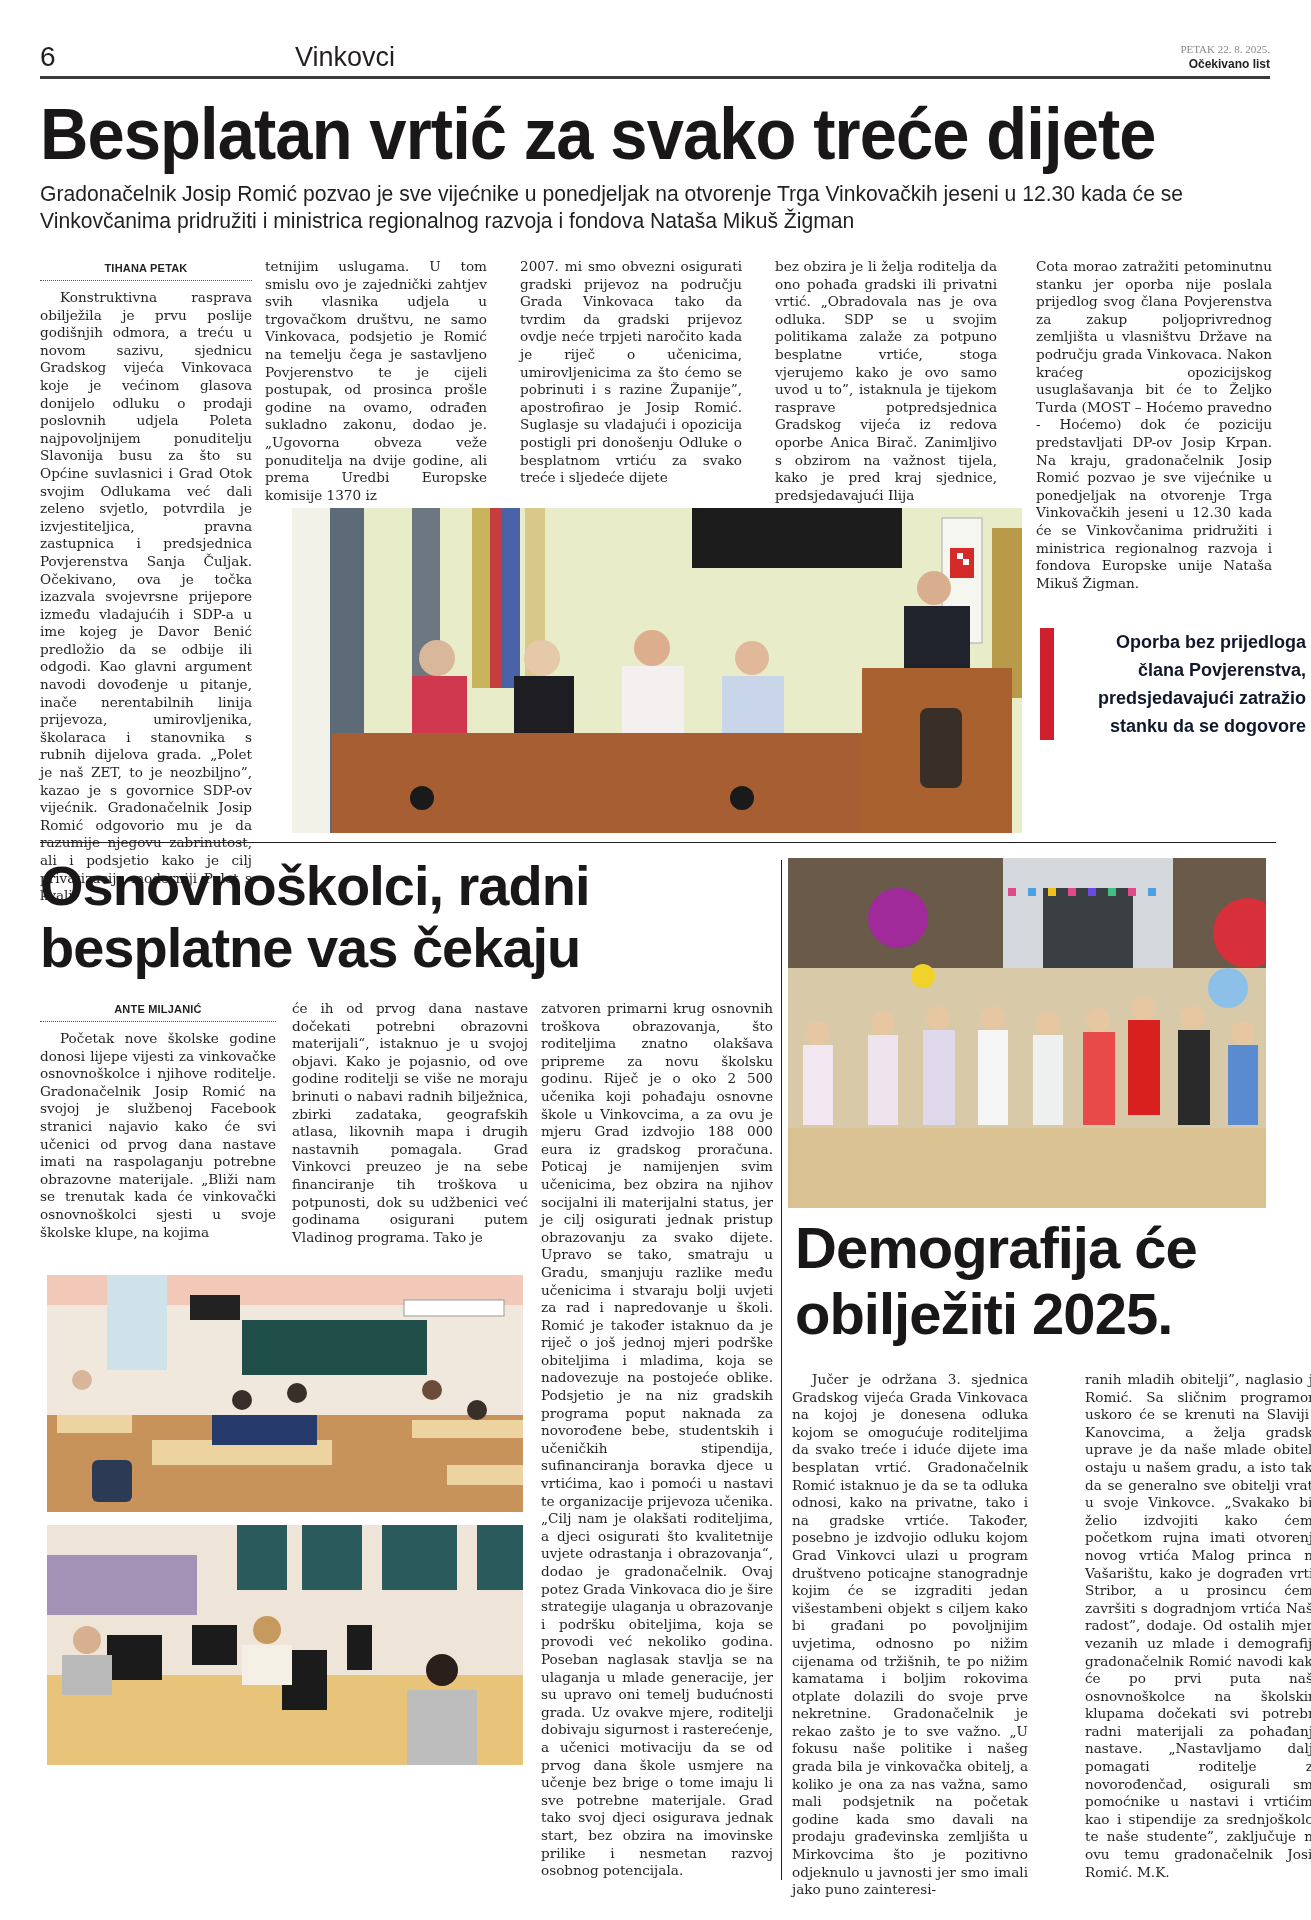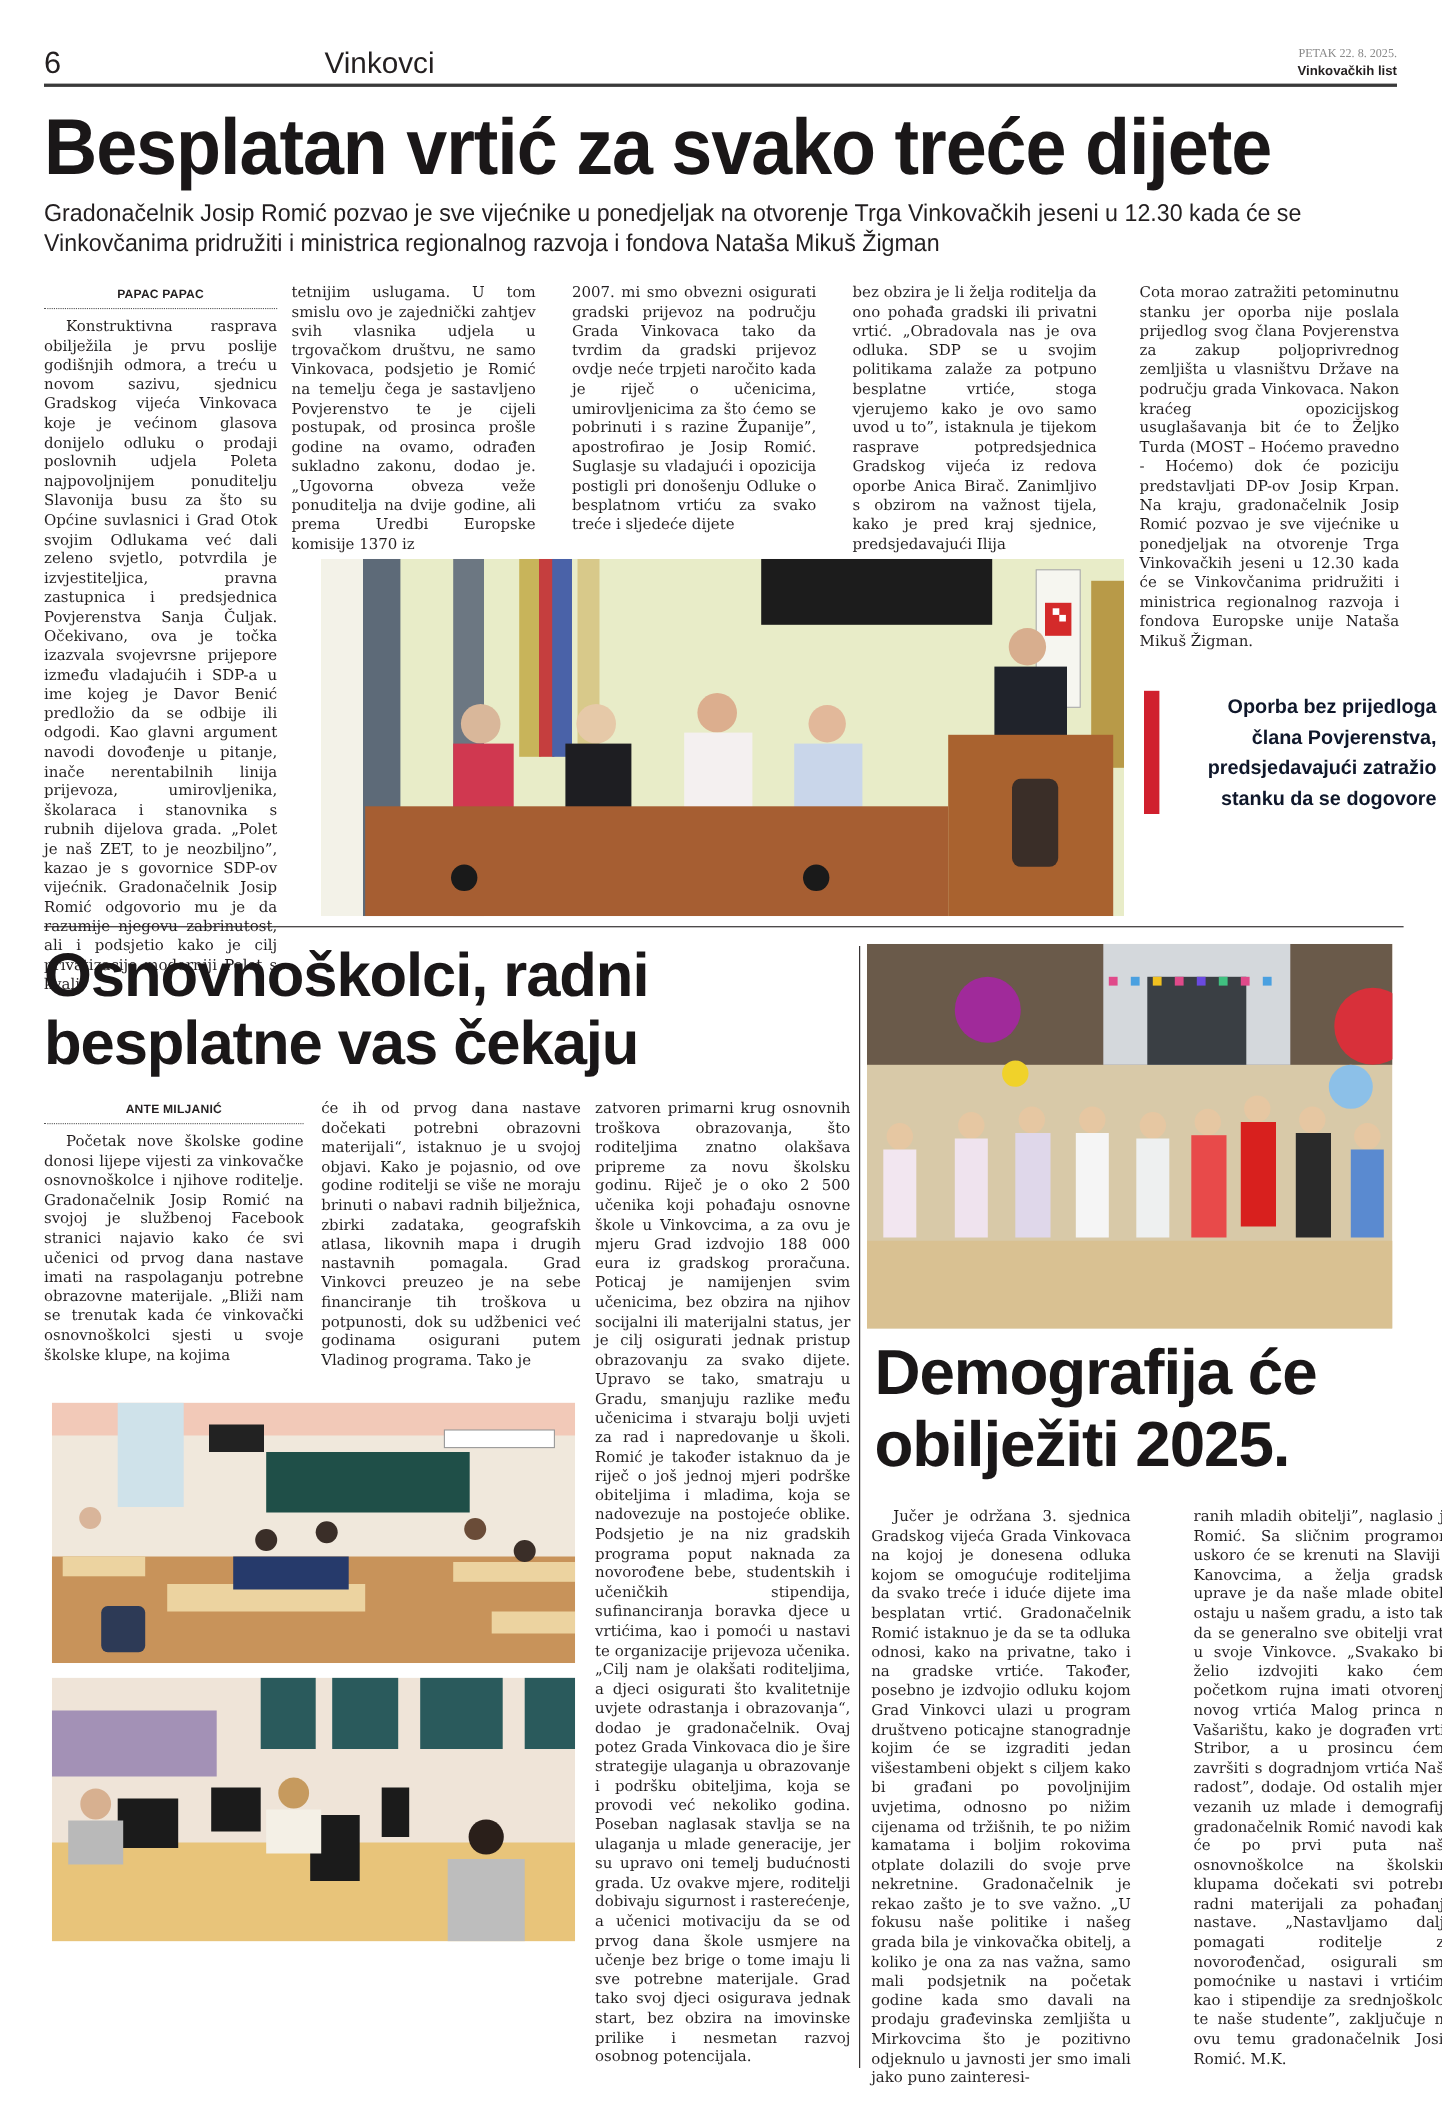--- a/index.html
+++ b/index.html
@@ -24,28 +24,28 @@
   .h2{left:40px;top:855px;width:740px;font-size:56px;line-height:62px;}
   .h3{left:795px;top:1215px;width:490px;font-size:58px;line-height:66px;}
 </style>
 </head>
 <body>
 
 <div class="abs masthead">
   <div class="abs pagenum">6</div>
   <div class="abs section">Vinkovci</div>
   <div class="abs dateline">PETAK 22. 8. 2025.</div>
-  <div class="abs paper">Vinkovačkih list</div>
+  <div class="abs paper">Očekivano list</div>
 </div>
 
 <h1 class="abs h1 main-head" style="margin:0">Besplatan vrtić za svako treće dijete</h1>
 <div class="abs deck">Gradonačelnik Josip Romić pozvao je sve vijećnike u ponedjeljak na otvorenje Trga Vinkovačkih jeseni u 12.30 kada će se Vinkovčanima pridružiti i ministrica regionalnog razvoja i fondova Nataša Mikuš Žigman</div>
 
 <div class="abs" style="left:40px;top:262px;width:212px;">
-  <div class="byline">PAPAC PAPAC</div>
+  <div class="byline">TIHANA PETAK</div>
   <div class="col" style="margin-top:8px;">
       <p class="indent">Konstruktivna rasprava obilježila je prvu poslije godišnjih odmora, a treću u novom sazivu, sjednicu Gradskog vijeća Vinkovaca koje je većinom glasova donijelo odluku o prodaji poslovnih udjela Poleta najpovoljnijem ponuditelju Slavonija busu za što su Općine suvlasnici i Grad Otok svojim Odlukama već dali zeleno svjetlo, potvrdila je izvjestiteljica, pravna zastupnica i predsjednica Povjerenstva Sanja Čuljak. Očekivano, ova je točka izazvala svojevrsne prijepore između vladajućih i SDP-a u ime kojeg je Davor Benić predložio da se odbije ili odgodi. Kao glavni argument navodi dovođenje u pitanje, inače nerentabilnih linija prijevoza, umirovljenika, školaraca i stanovnika s rubnih dijelova grada. „Polet je naš ZET, to je neozbiljno”, kazao je s govornice SDP-ov vijećnik. Gradonačelnik Josip Romić odgovorio mu je da razumije njegovu zabrinutost, ali i podsjetio kako je cilj privatizacije moderniji Polet s kvali-</p>
     </div>
 </div>
 
 <div class="abs col" style="left:265px;top:258px;width:222px;">
   <p>tetnijim uslugama. U tom smislu ovo je zajednički zahtjev svih vlasnika udjela u trgovačkom društvu, ne samo Vinkovaca, podsjetio je Romić na temelju čega je sastavljeno Povjerenstvo te je cijeli postupak, od prosinca prošle godine na ovamo, odrađen sukladno zakonu, dodao je. „Ugovorna obveza veže ponuditelja na dvije godine, ali prema Uredbi Europske komisije 1370 iz</p>
 </div>
 <div class="abs col" style="left:520px;top:258px;width:222px;">
   <p>2007. mi smo obvezni osigurati gradski prijevoz na području Grada Vinkovaca tako da tvrdim da gradski prijevoz ovdje neće trpjeti naročito kada je riječ o učenicima, umirovljenicima za što ćemo se pobrinuti i s razine Županije”, apostrofirao je Josip Romić. Suglasje su vladajući i opozicija postigli pri donošenju Odluke o besplatnom vrtiću za svako treće i sljedeće dijete</p>

